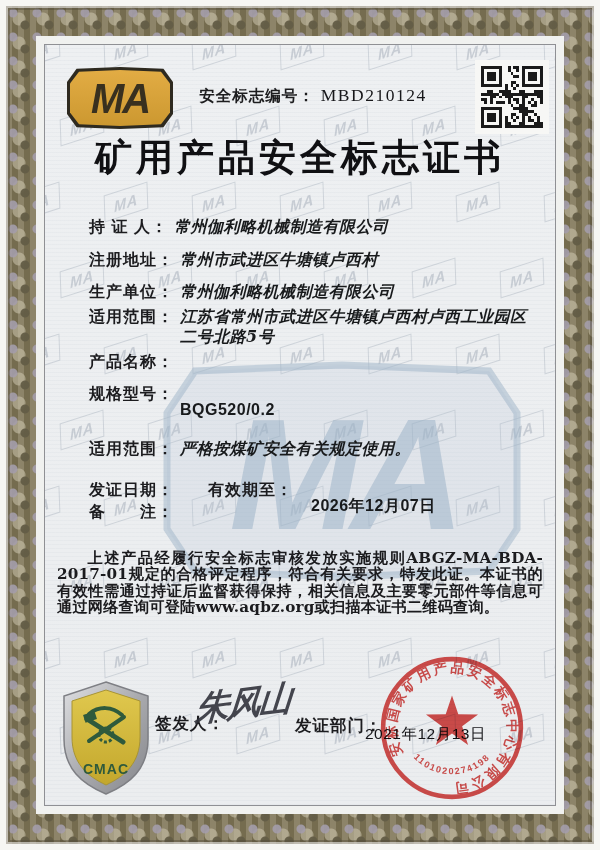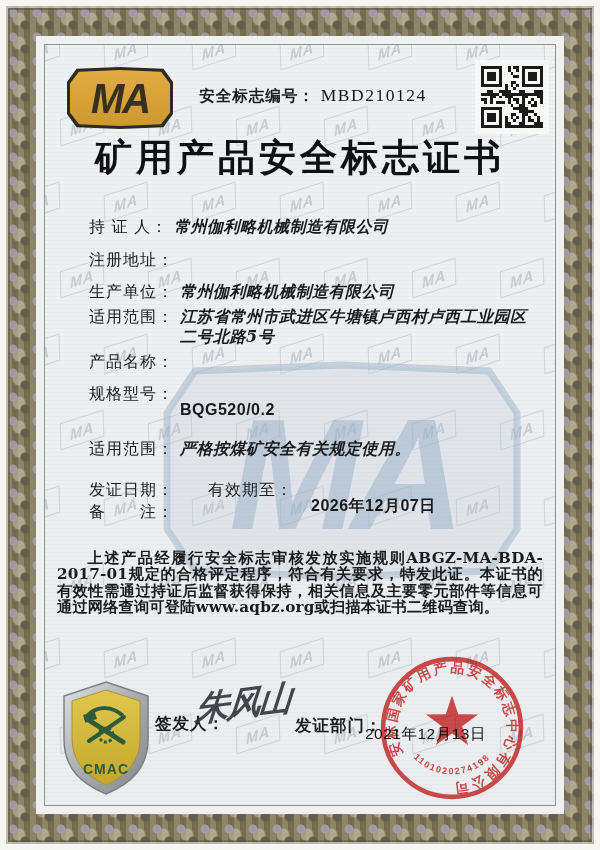--- a/index.html
+++ b/index.html
@@ -64,21 +64,21 @@
   .qr { position:absolute; left:430px; top:15px; width:74px; height:74px; }
   .doc-title {
     position:absolute; left:0; right:0; top:88px; text-align:center;
     font-family:"Liberation Serif",serif; font-weight:900; font-size:37px;
     color:#101013; letter-spacing:4px;
   }
   
   .row { position:absolute; left:44px; right:26px; display:flex; align-items:flex-start; }
   .lbl {
     flex:0 0 auto; min-width:70px; margin-right:6px;
-    font-weight:400; font-size:16px; color:#1c1c1f; letter-spacing:1px; white-space:pre;text-align:center;
+    font-weight:700; font-size:16px; color:#1c1c1f; letter-spacing:1px; white-space:pre;text-align:center;
   }
   .val {
     flex:1 1 auto; font-family:"DejaVu Serif",serif; font-style:italic; font-weight:600;
     font-size:16px; color:#181a1c; letter-spacing:.5px; line-height:20px; white-space:pre-wrap;
   }
   .val.plain { font-family:"Liberation Sans",sans-serif; font-style:normal; font-weight:700; letter-spacing:.5px;margin-top:16px; }
   .val.std { margin-left:42px; flex:0 0 auto; }
   .lbl2 { margin-left:28px; min-width:0; }
   .val2 { margin-left:12px; flex:0 0 auto; }
   .statement {
@@ -334,20 +334,21 @@
               </svg>
 
             <div class="doc-title">矿用产品安全标志证书</div>
 
             <div class="row" style="top:172px">
               <span class="lbl">持 证 人：</span>
               <span class="val">常州伽利略机械制造有限公司</span>
             </div>
             <div class="row" style="top:205px">
               <span class="lbl">注册地址：</span>
+              <span class="val">常州市武进区牛塘镇卢西村</span>
             </div>
             <div class="row" style="top:237px">
               <span class="lbl">生产单位：</span>
               <span class="val">常州伽利略机械制造有限公司</span>
             </div>
             <div class="row" style="top:262px">
               <span class="lbl">适用范围：</span>
               <span class="val">江苏省常州市武进区牛塘镇卢西村卢西工业园区二号北路5号</span>
             </div>
             <div class="row" style="top:307px">

